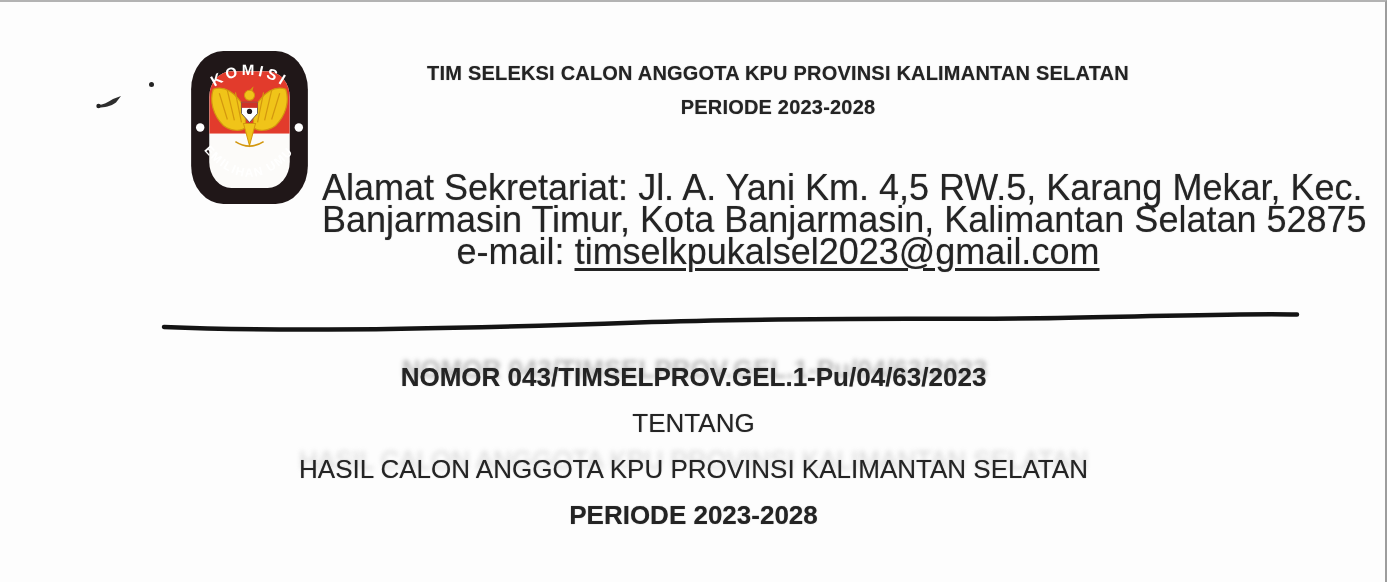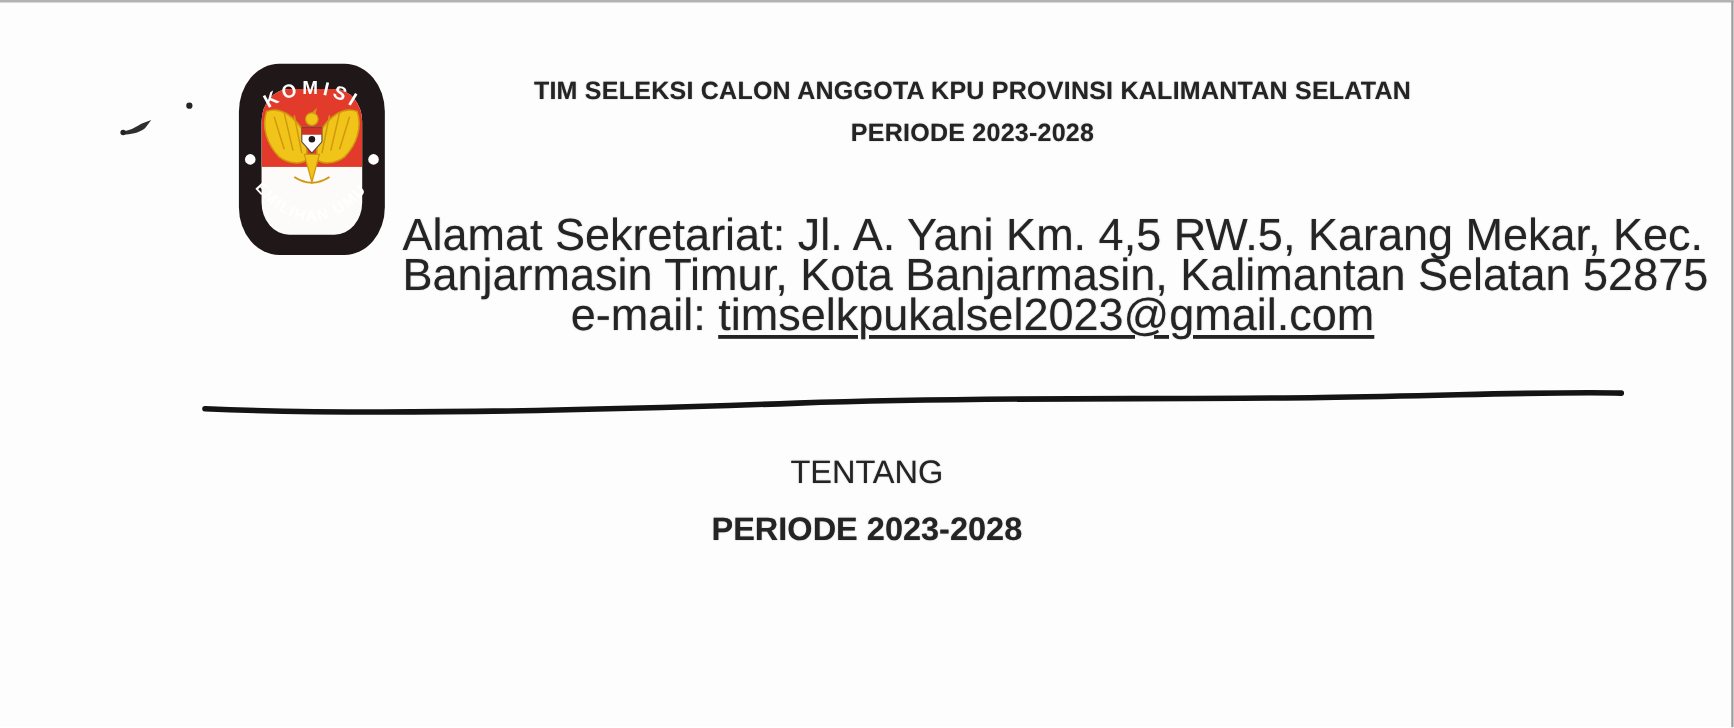--- a/index.html
+++ b/index.html
@@ -97,17 +97,19 @@
       <div class="address-line scan">Banjarmasin Timur, Kota Banjarmasin, Kalimantan Selatan 52875</div>
       <div class="address-line scan"><span>e-mail: </span><span class="email-address">timselkpukalsel2023@gmail.com</span></div>
     </div>
   </div>
 
   <svg class="divider-svg" width="1145" height="28" viewBox="0 0 1145 28">
     <path d="M 6 22 C 120 27 300 24 480 17.5 C 640 12 760 15 900 13 C 1020 11 1090 8 1139 9.5" stroke="#141414" stroke-width="4.5" fill="none" stroke-linecap="round"></path>
   </svg>
 
   <div class="announce">
+    <div class="bold ghost-strong">NOMOR 043/TIMSELPROV.GEL.1-Pu/04/63/2023</div>
     <div class="scan">TENTANG</div>
+    <div class="ghost-soft">HASIL CALON ANGGOTA KPU PROVINSI KALIMANTAN SELATAN</div>
     <div class="bold scan">PERIODE 2023-2028</div>
   </div>
 
 </div>
 
 </body></html>

